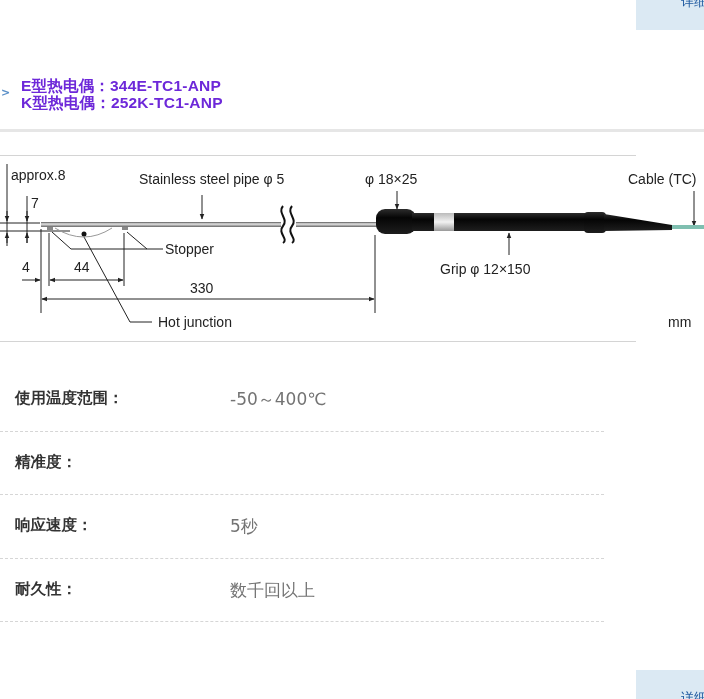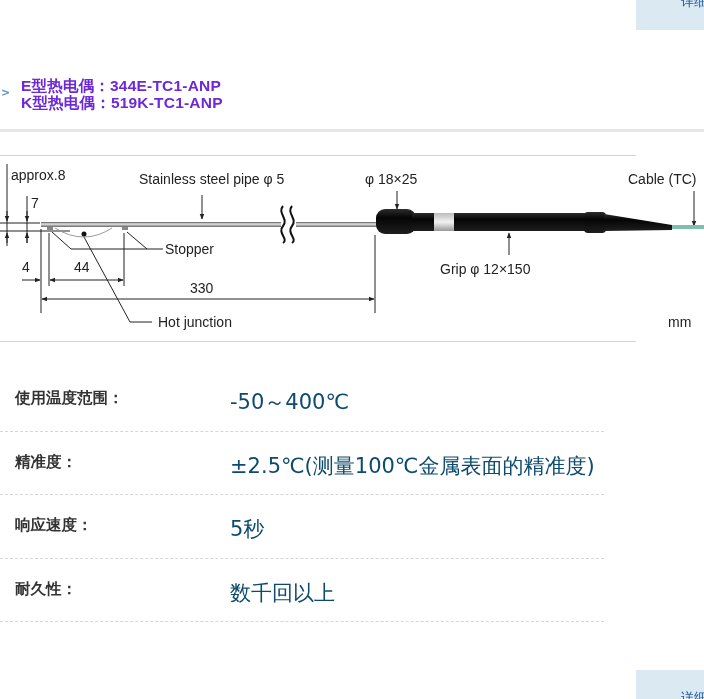--- a/index.html
+++ b/index.html
@@ -40,34 +40,34 @@
 
     .specs { position: absolute; left: 0; top: 368px; width: 604px; }
     .spec-row {
       position: relative; height: 63.5px; border-bottom: 1px dashed #d6d6d6; box-sizing: border-box;
     }
     .spec-label {
       position: absolute; left: 15px; top: 20px; font-size: 15.5px; font-weight: bold; color: #333;
       white-space: nowrap;
     }
     .spec-value {
-      position: absolute; left: 230px; top: 20px; font-size: 21px; color: #0c4a6e; white-space: nowrap;
+      position: absolute; left: 230px; top: 20px; font-size: 17px; color: #737373; white-space: nowrap;
     }
   </style>
 </head>
 <body>
 
 <div class="detail-btn top">
   <span>详细</span>
 </div>
 
 <div class="model-block">
   <span class="chev">&gt;</span>
   <div class="model-line l1">E型热电偶：344E-TC1-ANP</div>
-  <div class="model-line l2">K型热电偶：519K-TC1-ANP</div>
+  <div class="model-line l2">K型热电偶：252K-TC1-ANP</div>
 </div>
 
 <div class="sep-thick"></div>
 
 <div class="diagram-frame">
   <svg width="704" height="187" viewBox="0 155 704 187" xmlns="http://www.w3.org/2000/svg" font-family="Liberation Sans, DejaVu Sans, sans-serif" font-size="14" fill="#222">
     <defs>
       <marker id="arr" viewBox="0 0 10 10" refX="9" refY="5" markerWidth="6" markerHeight="6" orient="auto-start-reverse">
         <path d="M0,1 L10,5 L0,9 z" fill="#222"></path>
       </marker>
@@ -157,21 +157,20 @@
   </svg>
 </div>
 
 <div class="specs">
   <div class="spec-row">
     <span class="spec-label">使用温度范围：</span>
     <span class="spec-value">-50～400℃</span>
   </div>
   <div class="spec-row">
     <span class="spec-label">精准度：</span>
-    <span class="spec-value">±2.5℃(测量100℃金属表面的精准度)</span>
   </div>
   <div class="spec-row">
     <span class="spec-label">响应速度：</span>
     <span class="spec-value">5秒</span>
   </div>
   <div class="spec-row">
     <span class="spec-label">耐久性：</span>
     <span class="spec-value">数千回以上</span>
   </div>
 </div>

